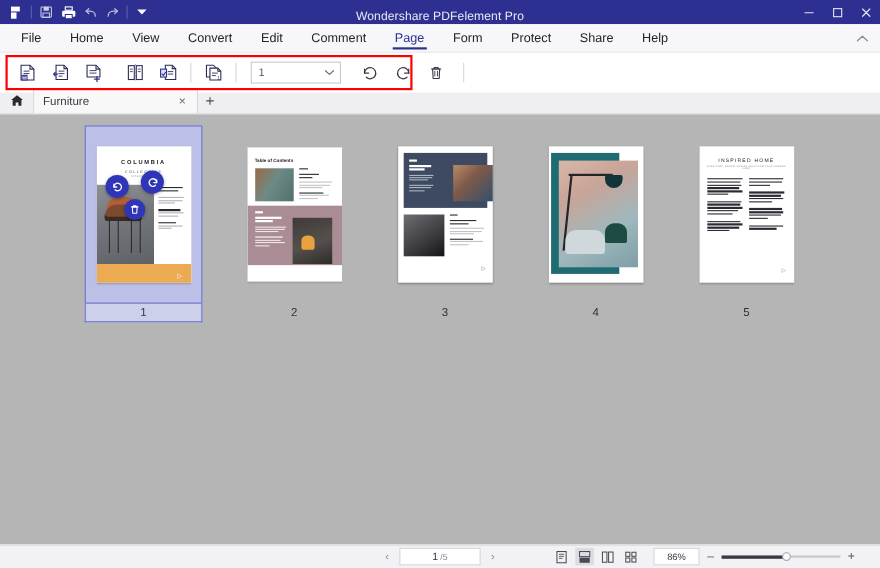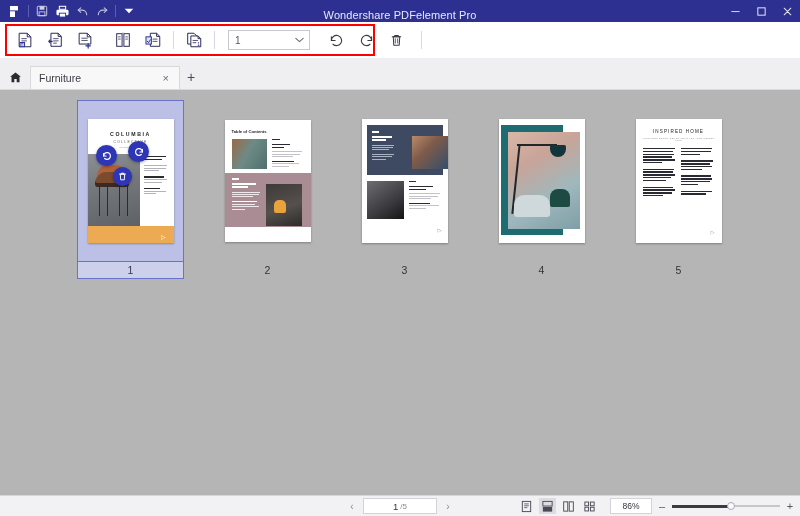--- a/index.html
+++ b/index.html
@@ -73,21 +73,21 @@
     display: flex; align-items: center; margin-left: 8px; position: relative;
   }
   .page-select .val { font-size: 10px; color: #55555e; padding-left: 6px; }
   .page-select .caret {
     position: absolute; right: 5px; top: 50%; transform: translateY(-50%);
     color: #6a6a74; font-size: 9px; line-height: 1;
   }
 
   
   .doctabs {
-    height: 32px; background: #efeff1; flex: none; display: flex; align-items: flex-end;
+    height: 20px; background: #efeff1; flex: none; display: flex; align-items: flex-end;
     border-bottom: 1px solid #d9d9dd;
   }
   .home-tab {
     width: 30px; height: 24px; display: flex; align-items: center; justify-content: center;
     color: #2a2a33;
   }
   .doc-tab {
     height: 23px; min-width: 150px; background: #f8f8f9; border: 1px solid #d9d9dd;
     border-bottom: none; display: flex; align-items: center; padding: 0 8px;
     font-size: 10.5px; color: #3a3a44; position: relative;
@@ -260,21 +260,21 @@
   }
   .sb-nav { position: absolute; left: 50%; transform: translateX(-50%);
             display: flex; align-items: center; gap: 4px; }
   .sb-arrow { color: #8a8a93; font-size: 10px; width: 14px; text-align: center; }
   .sb-pagebox {
     width: 74px; height: 16px; background: #fff; border: 1px solid #d3d3d9;
     display: flex; align-items: center; justify-content: center;
     font-size: 9.5px; color: #33333c;
   }
   .sb-pagebox .tot { color: #8a8a93; font-size: 8px; margin-left: 2px; }
-  .sb-right { margin-left: auto; display: flex; align-items: center; gap: 4px; padding-right: 4px; }
+  .sb-right { margin-left: auto; display: flex; align-items: center; gap: 4px; padding-right: 20px; }
   .view-btn {
     width: 17px; height: 16px; display: flex; align-items: center; justify-content: center;
     color: #4a4a55;
   }
   .view-btn.active { background: #dcdce1; }
   .zoom-box {
     width: 42px; height: 16px; background: #fff; border: 1px solid #d3d3d9;
     display: flex; align-items: center; justify-content: center;
     font-size: 8.5px; color: #33333c; margin-left: 8px;
   }
@@ -350,20 +350,38 @@
           </svg>
       </div>
       <div class="win-btn close">
         <svg width="11" height="11" viewBox="0 0 12 12">
           <path d="M2.4 2.4l7.2 7.2M9.6 2.4L2.4 9.6" stroke="#e3e4f2" stroke-width="1.15" stroke-linecap="round"></path>
         </svg>
       </div>
     </div>
   </div>
 
+  <div class="menubar">
+    <div class="menu-item">File</div>
+    <div class="menu-item">Home</div>
+    <div class="menu-item">View</div>
+    <div class="menu-item">Convert</div>
+    <div class="menu-item">Edit</div>
+    <div class="menu-item">Comment</div>
+    <div class="menu-item active">Page</div>
+    <div class="menu-item">Form</div>
+    <div class="menu-item">Protect</div>
+    <div class="menu-item">Share</div>
+    <div class="menu-item">Help</div>
+    <div class="collapse-chevron">
+      <svg width="12" height="8" viewBox="0 0 12 8">
+          <path d="M1.5 6L6 2l4.5 4" fill="none" stroke="#8a8a93" stroke-width="1.2" stroke-linecap="round" stroke-linejoin="round"></path>
+        </svg>
+    </div>
+  </div>
 
   <div class="ribbon">
     <div class="ribbon-highlight"></div>
 
     <div class="rb-group" style="margin-left:10px;">
       <div class="rb-btn">
         <svg width="18" height="18" viewBox="0 0 20 20">
           <path d="M3.5 2.5h9l4 4v11h-13z" fill="#fff" stroke="#2a2a55" stroke-width="1.1"></path>
           <path d="M12.5 2.5v4h4" fill="none" stroke="#2a2a55" stroke-width="1.1"></path>
           <path d="M6 8.5h6M6 11h6" stroke="#2a2a55" stroke-width=".9"></path>

